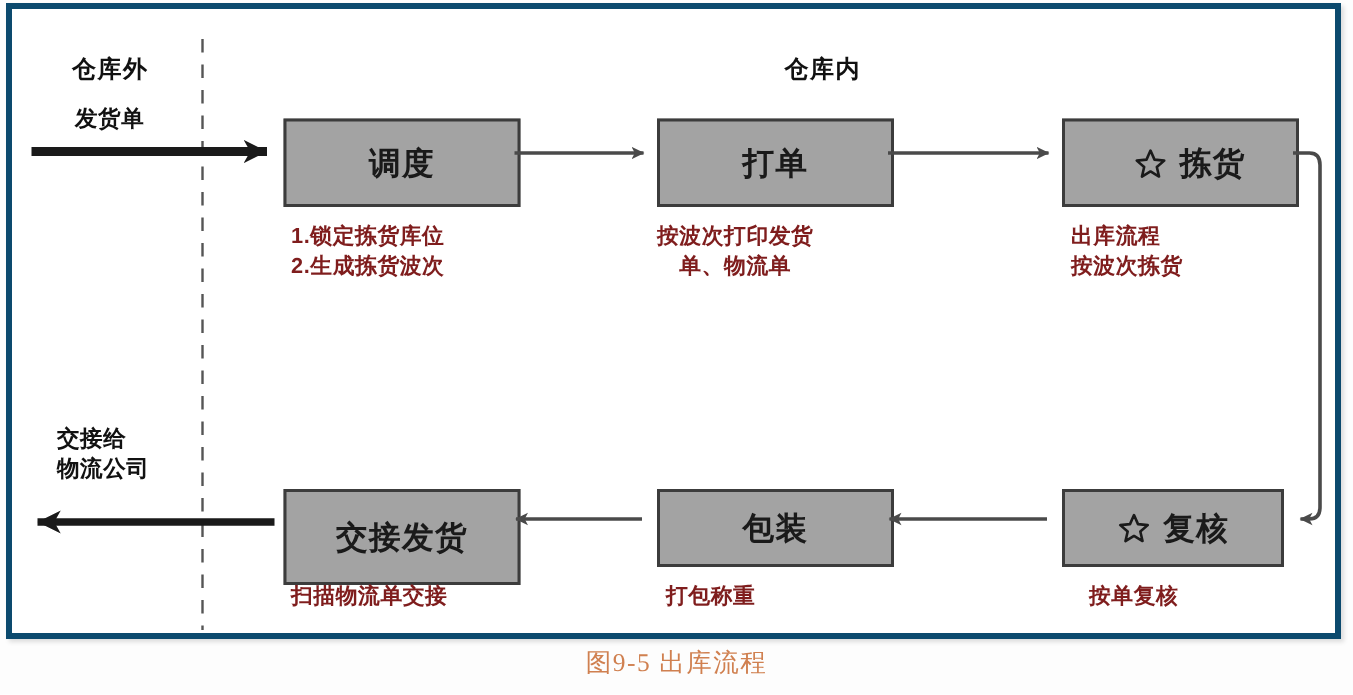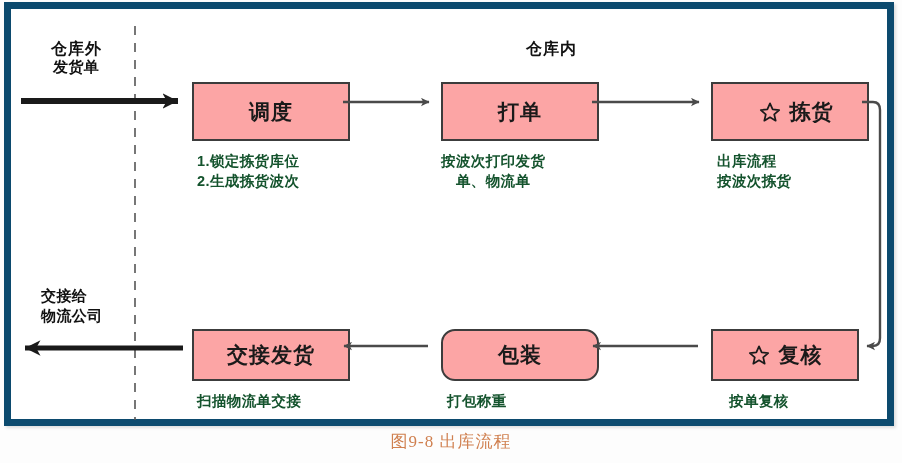--- a/index.html
+++ b/index.html
@@ -20,34 +20,34 @@
     background: #fdfdfd;
   }
   
   .figure-frame {
     position: absolute;
     left: 4px;
     top: 2px;
     width: 890px;
     height: 424px;
     background: #ffffff;
-    border: 7px solid #0c4a6e;
+    border: 4px solid #0c4a6e;
     box-shadow: 2px 2px 3px rgba(0,0,0,0.13);
     box-sizing: border-box;
   }
   .canvas {
     position: absolute;
     inset: 0;
   }
   
   .node {
     position: absolute;
     box-sizing: border-box;
     border: 2px solid #3c3c3c;
-    background: #fca5a5;
+    background: #a3a3a3;
     display: flex;
     align-items: center;
     justify-content: center;
     color: #1a1a1a;
     font-size: 21px;
     font-weight: 700;
     letter-spacing: 1px;
     white-space: nowrap;
   }
   .node .star-icon {
@@ -57,21 +57,21 @@
     margin-right: 9px;
     vertical-align: middle;
     flex: 0 0 auto;
   }
   .node .node-label {
     display: inline-block;
   }
   
   .sub {
     position: absolute;
-    color: #14532d;
+    color: #7f1d1d;
     font-size: 14.5px;
     font-weight: 700;
     line-height: 20px;
     white-space: pre-line;
     letter-spacing: 0.4px;
   }
   
   .zone-label {
     position: absolute;
     color: #111111;
@@ -114,21 +114,21 @@
 <body>
 
 <div id="root">
 
   <div class="figure-frame">
     <div class="canvas">
 
       <div class="zone-label" style="left:40px; top:30px;">仓库外</div>
       <div class="zone-label" style="left:515px; top:30px;">仓库内</div>
 
-      <div class="edge-label" style="left:42px; top:48px;">发货单</div>
+      <div class="edge-label" style="left:42px; top:64px;">发货单</div>
       <div class="edge-label" style="left:30px; top:277px;">交接给
 物流公司</div>
 
       <div class="node" style="left:181px; top:73px; width:158px; height:59px;">
         <span class="node-label">调度</span>
       </div>
       <div class="sub" style="left:186px; top:142px;">1.锁定拣货库位
 2.生成拣货波次</div>
 
       <div class="node" style="left:430px; top:73px; width:158px; height:59px;text-align:right;">
@@ -151,26 +151,26 @@
       <div class="node" style="left:700px; top:320px; width:148px; height:52px;">
         <span class="star-icon">
           <svg viewBox="0 0 24 24" width="22" height="22" aria-hidden="true">
             <polygon points="12,2.6 14.9,9.2 22,9.9 16.6,14.6 18.2,21.5 12,17.8 5.8,21.5 7.4,14.6 2,9.9 9.1,9.2" fill="none" stroke="#1a1a1a" stroke-width="1.9" stroke-linejoin="round"></polygon>
           </svg>
         </span>
         <span class="node-label">复核</span>
       </div>
       <div class="sub" style="left:718px; top:382px;text-align:right;">按单复核</div>
 
-      <div class="node" style="left:430px; top:320px; width:158px; height:52px;border-radius:14px;">
+      <div class="node" style="left:430px; top:320px; width:158px; height:52px;">
         <span class="node-label">包装</span>
       </div>
       <div class="sub" style="left:436px; top:382px;">打包称重</div>
 
-      <div class="node" style="left:181px; top:320px; width:158px; height:52px;">
+      <div class="node" style="left:181px; top:320px; width:158px; height:64px;">
         <span class="node-label">交接发货</span>
       </div>
       <div class="sub" style="left:186px; top:382px;">扫描物流单交接</div>
 
     </div>
   </div>
 
   <svg class="overlay" viewBox="0 0 902 463">
     <defs>
       <marker id="arrThin" markerWidth="9" markerHeight="9" refX="8" refY="4.5" orient="auto" markerUnits="userSpaceOnUse">
@@ -191,15 +191,15 @@
 
     <path d="M862,102 L873,102 Q880,102 880,110 L880,338 Q880,346 873,346 L867,346" fill="none" stroke="#4a4a4a" stroke-width="2.4" marker-end="url(#arrThin)"></path>
 
     <line x1="698" y1="346" x2="593" y2="346" stroke="#4a4a4a" stroke-width="2.4" marker-end="url(#arrThin)"></line>
 
     <line x1="428" y1="346" x2="344" y2="346" stroke="#4a4a4a" stroke-width="2.4" marker-end="url(#arrThin)"></line>
 
     <line x1="183" y1="348" x2="25" y2="348" stroke="#1a1a1a" stroke-width="5" marker-end="url(#arrThick)"></line>
   </svg>
 
-  <div class="caption" style="color: rgb(208, 128, 80);">图9-8 出库流程</div>
+  <div class="caption" style="color: rgb(208, 128, 80);">图9-5 出库流程</div>
 
 </div>
 
 </body></html>

